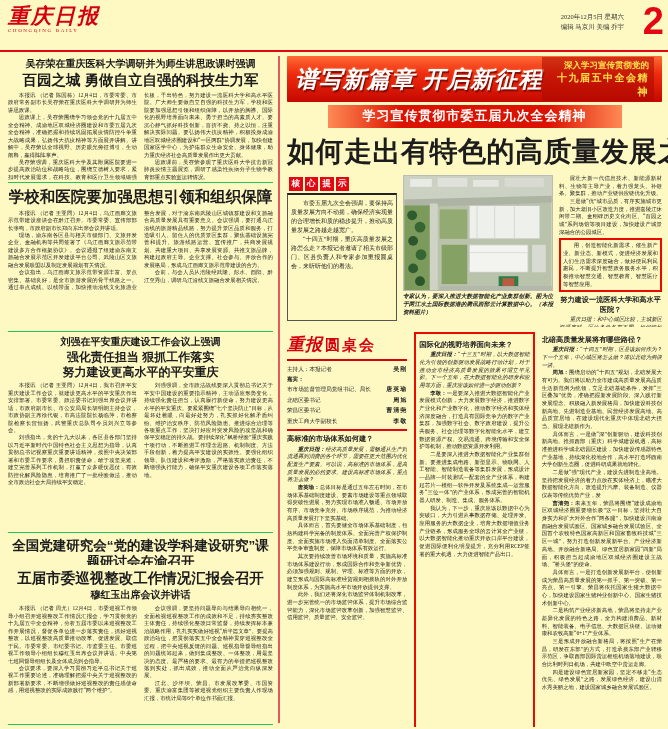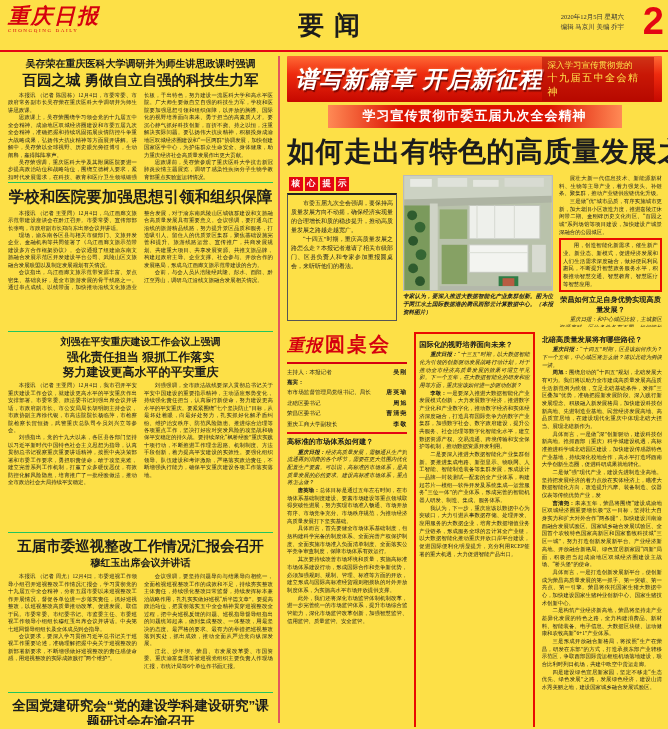--- a/index.html
+++ b/index.html
@@ -1,18 +1,18 @@
 <!DOCTYPE html>
 <html><head>
 <meta charset="utf-8">
 <style>
   *{margin:0;padding:0;box-sizing:border-box}
   html,body{width:668px;height:729px;overflow:hidden;background:#f6f5f2}
   body{font-family:"Liberation Serif","DejaVu Serif",serif;color:#1c1c1c}
-  .page{width:668px;height:729px;background:#fde047;position:relative}
+  .page{width:668px;height:729px;background:#fef9c3;position:relative}
 
   
   .mast{position:relative;height:52px;border-bottom:2px solid #e30613;padding:5px 10px 0 8px}
   .logo-cn{font-size:21px;font-weight:bold;font-style:italic;color:#d5000f;letter-spacing:2px;line-height:1.05}
   .logo-en{font-size:5px;color:#d5000f;letter-spacing:1.6px;margin-top:1px}
   .section{position:absolute;left:50%;top:8px;transform:translateX(-50%);font-family:"Liberation Sans","DejaVu Sans",sans-serif;font-weight:900;font-size:26px;letter-spacing:10px}
   .dateblock{position:absolute;right:44px;top:12px;text-align:right;font-size:6.5px;line-height:1.6;color:#333}
   .pagenum{position:absolute;right:4px;top:2px;font-family:"Liberation Sans","DejaVu Sans",sans-serif;font-size:38px;font-weight:bold;color:#e30613;line-height:1}
 
   
@@ -31,21 +31,21 @@
   .abody p{text-indent:2em}
   .art1{height:129px}.art1 .abody{height:92px}
   .art2{height:149px}.art2 .abody{height:120px}
   .art3{height:201px}.art3 .abody{height:150px}
   .art4{height:160px}.art4 .abody{height:114px}
   .art5{height:32px;border-bottom:none}
 
   
   .banner{position:relative;height:46px;background:linear-gradient(180deg,#ff6a35 0%,#ee2a0e 40%,#c60800 100%);display:flex;align-items:center;padding:0 8px;border-radius:1px}
   .banner-main{font-family:"Liberation Sans","DejaVu Sans",sans-serif;font-weight:900;font-style:italic;font-size:23px;color:#fff;letter-spacing:1px;text-shadow:1px 2px 1px rgba(110,0,0,.85),0 0 3px rgba(255,230,120,.4);white-space:nowrap}
-  .banner-side{margin-left:auto;background:rgba(170,10,0,.55);padding:3px 5px;text-align:left;color:#ffe24a;font-family:"Liberation Sans","DejaVu Sans",sans-serif;font-weight:normal;line-height:1.35}
+  .banner-side{margin-left:auto;background:rgba(170,10,0,.55);padding:3px 5px;text-align:right;color:#ffe24a;font-family:"Liberation Sans","DejaVu Sans",sans-serif;font-weight:bold;line-height:1.35}
   .bs1{font-size:8.5px}.bs2{font-size:10px;letter-spacing:1.5px}
   .subbanner{width:294px;margin:3px auto 0;text-align:center;color:#fff;font-weight:bold;font-size:13px;padding:2px 0 3px;background:linear-gradient(90deg,#ff8a55,#dc1200 25%,#dc1200 75%,#ff8a55);letter-spacing:1px}
   .headline{text-align:center;font-family:"Liberation Sans","DejaVu Sans",sans-serif;font-weight:900;font-size:28px;letter-spacing:.5px;margin:5px 0 4px;white-space:nowrap}
 
   .toprow{display:flex;gap:6px;height:152px;overflow:hidden}
   .coretip{width:110px;flex:none}
   .ct-label{display:flex;gap:2px;margin:2px 0 2px 2px}
   .ct-label span{background:#e30613;color:#fff;font-family:"Liberation Sans","DejaVu Sans",sans-serif;font-weight:bold;font-size:8.5px;padding:1px 2.5px}
   .ct-box{border:1px solid #555;border-top:2px solid #222;padding:4px 3px;font-size:6px;line-height:1.5;text-align:justify;height:128px;overflow:hidden}
   .ct-box p{text-indent:2em}
@@ -59,38 +59,37 @@
   .qcenter{text-align:center}
   .qp{font-style:italic}
 
   
   .roundtable{display:flex;gap:7px;margin-top:5px;height:408px;overflow:hidden}
   .rtcol{flex:1;font-size:5.4px;line-height:1.42;text-align:justify;overflow:hidden}
   .rtcol p{text-indent:2em}
   .rt-qa>p:first-child{font-style:italic}
   .rtlogo{color:#d5000f;border-bottom:2px solid #d5000f;padding-bottom:2px;margin-bottom:3px;white-space:nowrap}
   .rts{font-family:"DejaVu Serif",serif;font-style:italic;font-weight:bold;font-size:17px;letter-spacing:1px}
-  .rtr{font-family:Liberation Mono, monospace;font-weight:900;font-size:20px;letter-spacing:2px;margin-left:2px}
+  .rtr{font-family:Liberation Mono, monospace;font-weight:900;font-size:15px;letter-spacing:2px;margin-left:2px}
   .panel{border-bottom:2px solid #e30613;padding-bottom:3px;margin-bottom:3px;font-size:5.6px;line-height:1.7}
   .prow{display:flex;justify-content:space-between;align-items:baseline}
   .prow b{font-size:6px;letter-spacing:1px}
   .plabel{font-weight:bold}
   .redframe{border:2px solid #ea0b00;padding:3px 3px 2px;height:100%;overflow:hidden}
 </style>
 </head>
 <body>
 
 <div class="page">
 
   <header class="mast">
     <div class="logo">
       <div class="logo-cn">重庆日报</div>
       <div class="logo-en">CHONGQING DAILY</div>
     </div>
-    <div class="section">要闻</div>
     <div class="dateblock">
       <div>2020年12月5日 星期六</div>
       <div>编辑 马京川 美编 乔宇</div>
     </div>
     <div class="pagenum">2</div>
   </header>
 
   <div class="bodywrap">
     <div class="leftcol">
 
@@ -119,33 +118,33 @@
         <div class="kicker">刘强在平安重庆建设工作会议上强调</div>
         <h2 class="a-title t3">强化责任担当 狠抓工作落实</h2>
         <h2 class="a-title t3">努力建设更高水平的平安重庆</h2>
         <div class="abody">
             <p>本报讯 （记者 王亚同）12月4日，我市召开平安重庆建设工作会议，就建设更高水平的平安重庆作出安排部署。市委常委、政法委书记刘强出席会议并讲话，市政府副市长、市公安局局长胡明朗主持会议，市政协副主席徐代银，市高法院院长杨临萍，市检察院检察长贺恒扬，武警重庆总队司令员刘兴立等参会。</p>
             <p>刘强指出，党的十九大以来，各区县各部门坚持以习近平新时代中国特色社会主义思想为指导，认真贯彻总书记视察重庆重要讲话精神，按照中央决策部署和市委工作要求，勇担职责使命，敢于攻坚克难，建立完善系列工作机制，打赢了众多硬仗恶仗，有效防控化解风险隐患，培育推广了一批经验做法，推动全市政治社会大局持续平安稳定。</p>
             <p>刘强强调，全市政法战线要深入贯彻总书记关于平安中国建设的重要指示精神，主动适应形势变化，持续强化责任担当，认真履行新使命，努力建设更高水平的平安重庆。要紧紧围绕“七个坚决防止”目标，从最坏处着眼，向最好处努力，扎实抓好化解矛盾纠纷、维护治安秩序、防范风险隐患、推进综合治理等各项重点工作，坚决打好应对突发风险的攻坚战和确保平安稳定的持久战。要持续深化“枫桥经验”重庆实践十项行动，不断推进工作理念思路、机制制度、方法手段创新，着力提高平安建设的实效性。要强化组织领导、队伍建设和考评激励，严格落实政治责任，不断增强执行能力，确保平安重庆建设各项工作落实落地。</p>
           </div>
       </article>
 
+      <article class="art art5">
+        <h2 class="a-title t5">全国党建研究会“党的建设学科建设研究”课题研讨会在渝召开</h2>
+      </article>
+
       <article class="art art4">
         <h2 class="a-title t4">五届市委巡视整改工作情况汇报会召开</h2>
         <div class="a-sub">穆红玉出席会议并讲话</div>
         <div class="abody">
             <p>本报讯 （记者 周尤）12月4日，市委巡视工作领导小组召开巡视整改工作情况汇报会，学习贯彻党的十九届五中全会精神，分析五届市委以来巡视整改工作开展情况，督促各单位进一步落实责任，抓好巡视整改，以巡视整改高质量推动改革、促进发展、取信于民。市委常委、市纪委书记、市监委主任、市委巡视工作领导小组组长穆红玉出席会议并讲话。中央第七巡回督导组组长及全体成员到会指导。</p>
             <p>会议要求，要深入学习贯彻习近平总书记关于巡视工作重要论述，准确理解把握中央关于巡视整改的新部署新要求，不断增强做好巡视整改的责任感使命感，用巡视整改的实际成效践行“两个维护”。</p>
             <p>会议强调，要坚持问题导向与结果导向相统一，全面检视巡视整改工作的成效和不足，持续夯实整改主体责任，持续强化整改日常监督，持续发挥标本兼治战略作用，扎扎实实做好巡视“后半篇文章”。要提高政治站位，把贯彻落实五中全会精神贯穿巡视整改全过程，把中央巡视反馈的问题、巡视指导督导组指出的问题统筹起来，做到集成整改、一体整改，用最坚决的态度、最严格的要求、最有力的举措把巡视整改落到实处，抓出成效，推动全面从严治党向纵深发展。</p>
             <p>江北、沙坪坝、荣昌、市发展改革委、市国资委、重庆渝富集团等被巡视党组织主要负责人作现场汇报，市统计局等6个单位作书面汇报。</p>
           </div>
-      </article>
-
-      <article class="art art5">
-        <h2 class="a-title t5">全国党建研究会“党的建设学科建设研究”课题研讨会在渝召开</h2>
       </article>
 
     </div>
 
     <div class="vdiv"></div>
 
     <div class="rightcol">
 
       <div class="banner">
         <div class="banner-main">谱写新篇章 开启新征程</div>
@@ -207,21 +206,21 @@
         </figure>
 
         <div class="trcol">
           <div>
               <p>展壮大新一代信息技术、新能源新材料、生物等主导产业，着力强龙头、补链条、聚集群，推动产业链供应链优化升级。</p>
               <p>三是做“优”城市品质，有序实施城市更新，加大老旧小区改造力度，推进嘉陵江休闲带二期、金刚碑历史文化街区、“百园之城”系列场馆等项目建设，加快建设产城景深融合的公园城区。</p>
             </div>
           <div class="redbox">
               <p>用，创造智能化新需求，催生新产业、新业态、新模式，促进经济发展和人们生活需求深度融合，做好便民利民惠民，不断提升智慧政务服务水平，积极推动智慧交通、智慧教育、智慧医疗等智慧应用。</p>
             </div>
-          <div class="qhead qcenter">荣昌如何立足自身优势实现高质量发展？</div>
+          <div class="qhead qcenter">努力建设一流医科大学和高水平医院？</div>
           <p class="qp">重庆日报：和中心城区比较，主城新区资源禀赋、区位条件各有不同，如何锻长板，走出一条有特色的高质量发展之路？请以荣昌为例谈一谈。</p>
         </div>
       </div>
 
       <div class="roundtable">
 
         <div class="rtcol">
           <div class="rtlogo">
             <span class="rts">重报</span><span class="rtr">圆桌会</span>
           </div>

